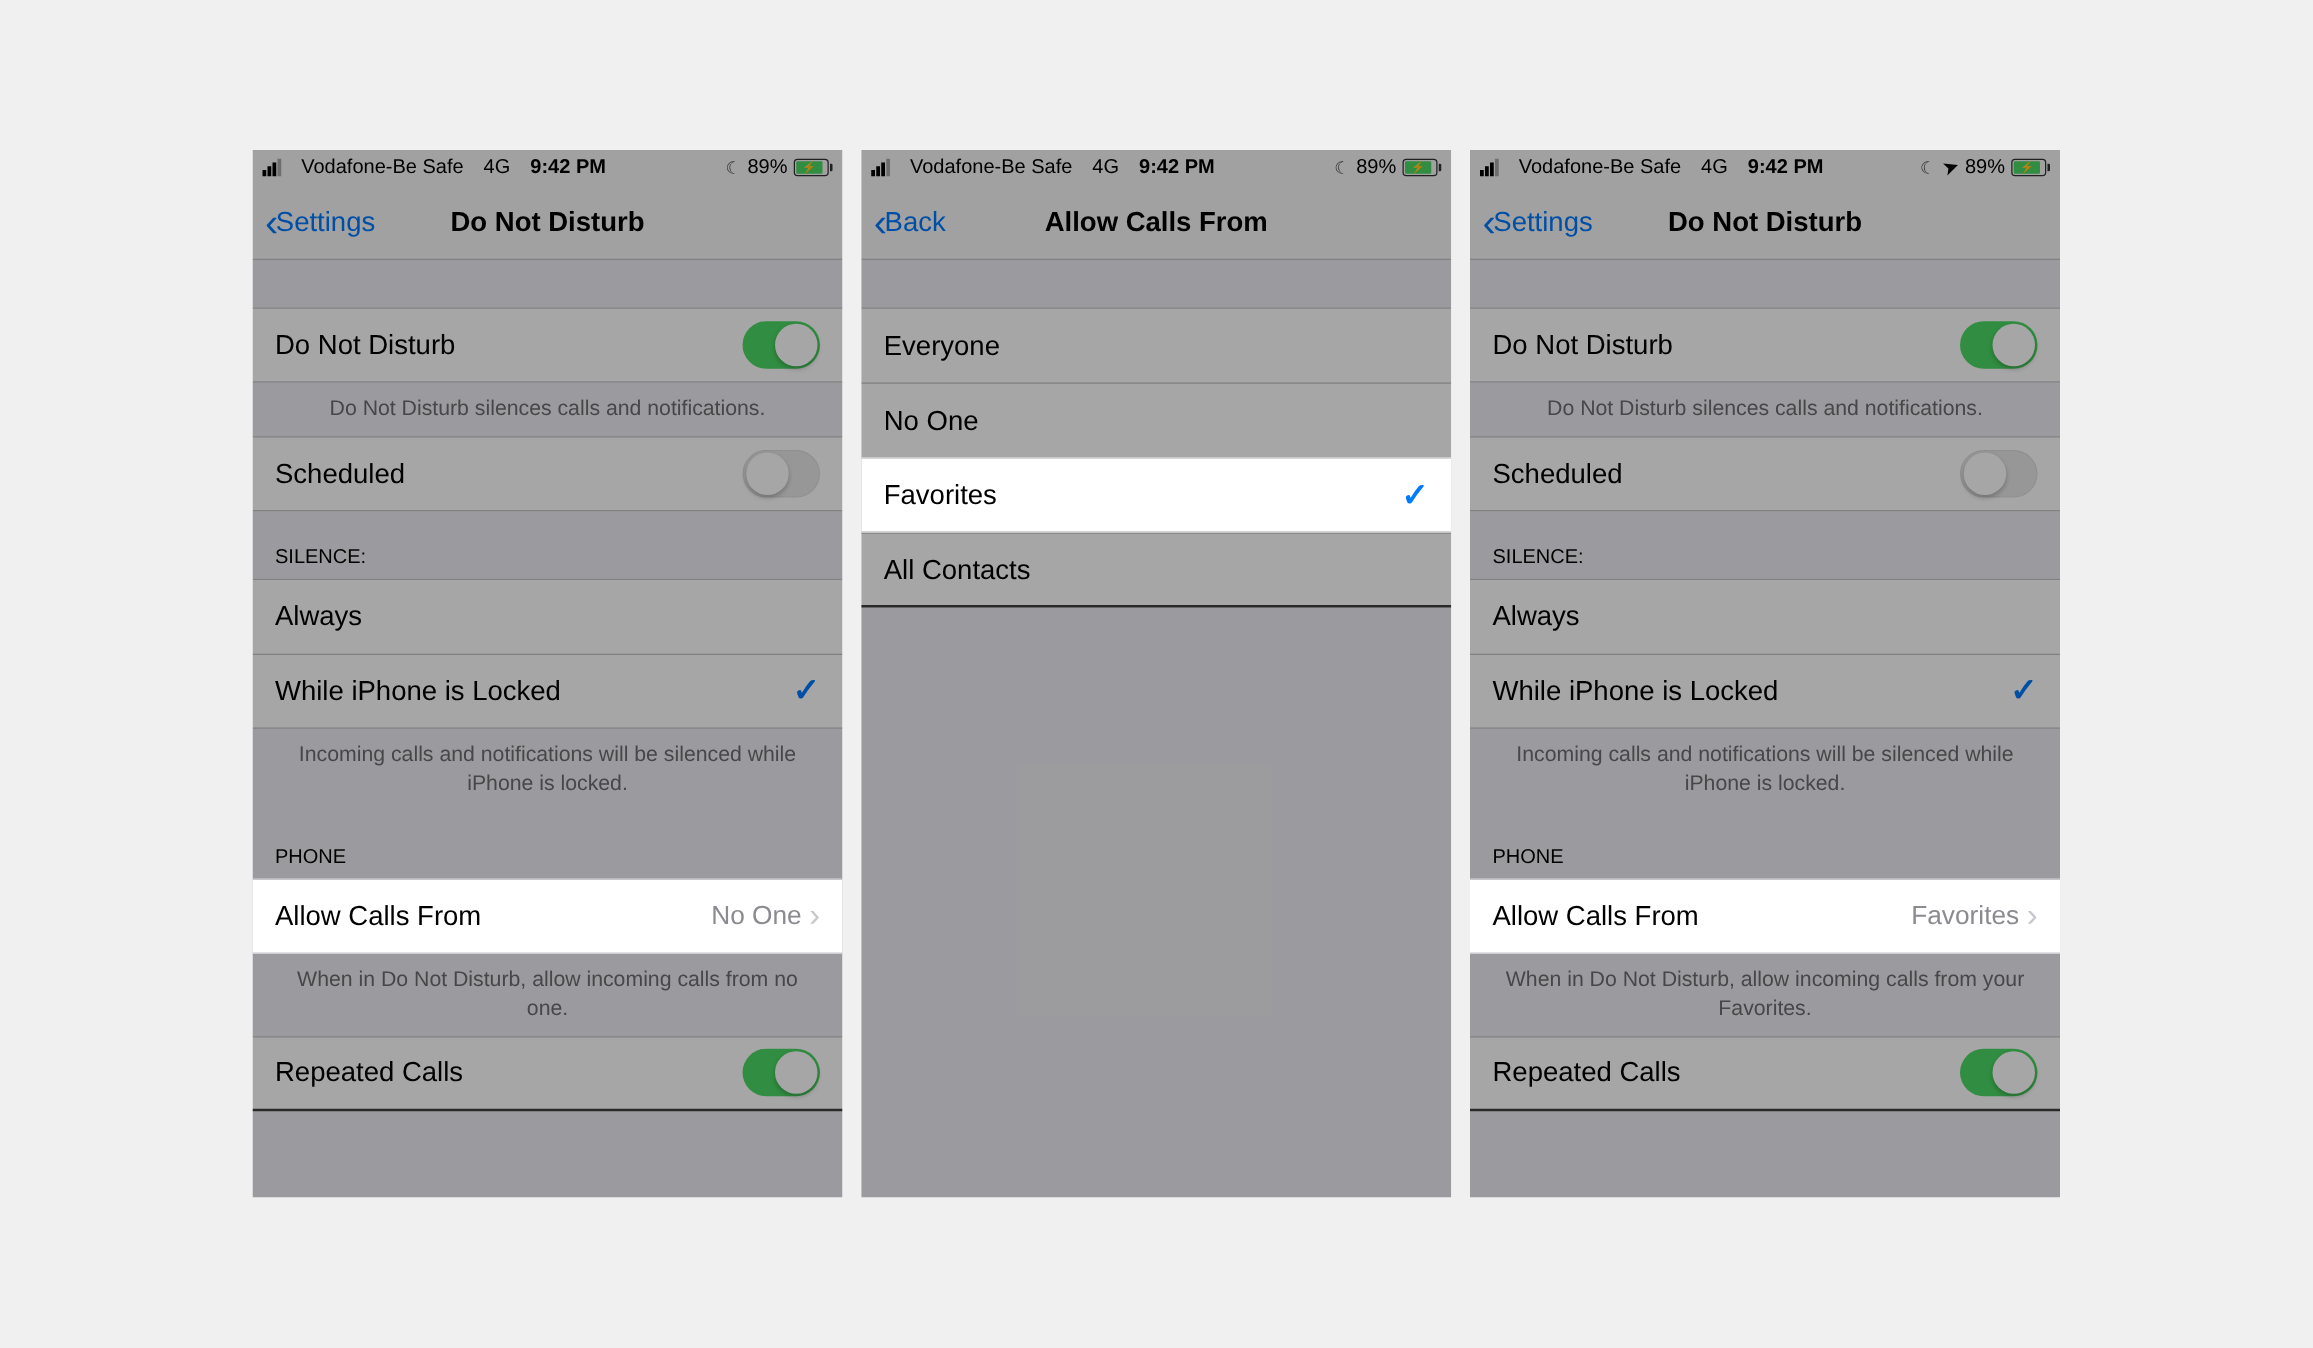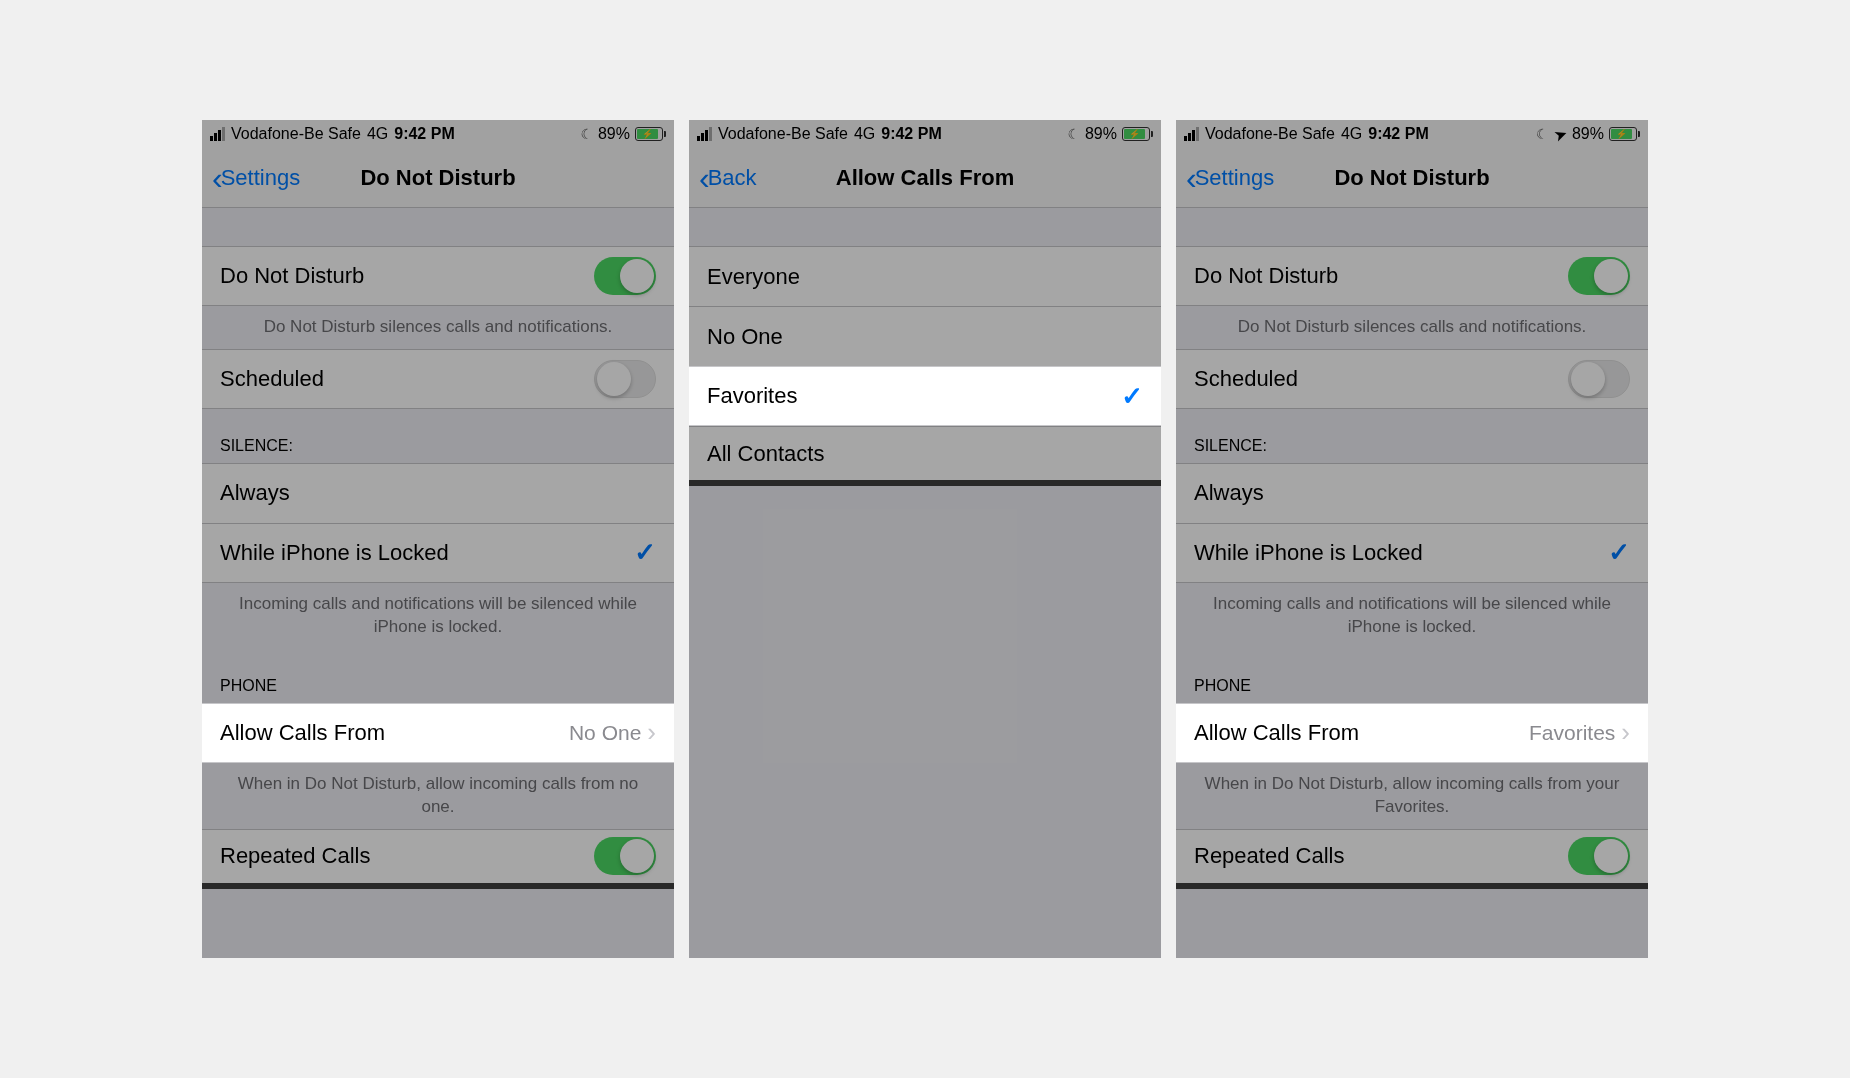--- a/index.html
+++ b/index.html
@@ -41,21 +41,21 @@
     .status-bar {
       height: 28px;
       display: flex;
       align-items: center;
       justify-content: space-between;
       padding: 0 8px;
       background: #f7f7f7;
       font-size: 16px;
       font-weight: 500;
     }
-    .status-left { display: flex; align-items: center; gap: 6px; }
+    .status-left { display: flex; align-items: center; gap: 16px; }
     .status-right { display: flex; align-items: center; gap: 5px; }
     .signal-icon { display: inline-flex; align-items: flex-end; gap: 1px; }
     .signal-bar { width: 3px; background: #000; }
     .sb1{height:5px}.sb2{height:8px}.sb3{height:11px}.sb4{height:14px;background:#aaa;}
     .moon { font-size: 14px; color: #555; }
     .battery-icon {
       display: inline-flex;
       align-items: center;
     }
     .battery-body {
@@ -108,21 +108,21 @@
     .cell {
       min-height: 60px;
       background: #fff;
       border-top: 1px solid #c6c6c9;
       display: flex;
       align-items: center;
       padding: 0 18px;
       font-size: 22px;
     }
     .cell + .cell { border-top: 1px solid #c6c6c9; }
-    .cell:last-child { border-bottom: 6px solid #404040; }
+    .cell:last-child { border-bottom: 2px solid #404040; }
     .cell-first { border-top: 1px solid #c6c6c9; }
     .cell-last { border-bottom: 1px solid #c6c6c9; }
     .cell .label { flex: 1; }
     .cell .value { color: #8a8a8f; font-size: 21px; margin-right: 6px; }
     .cell .chevron { color: #c7c7cc; font-size: 26px; }
     .cell .check { color: #007aff; font-size: 26px; font-weight: 600; }
     .footer-text {
       padding: 10px 18px;
       font-size: 17px;
       color: #6d6d72;

